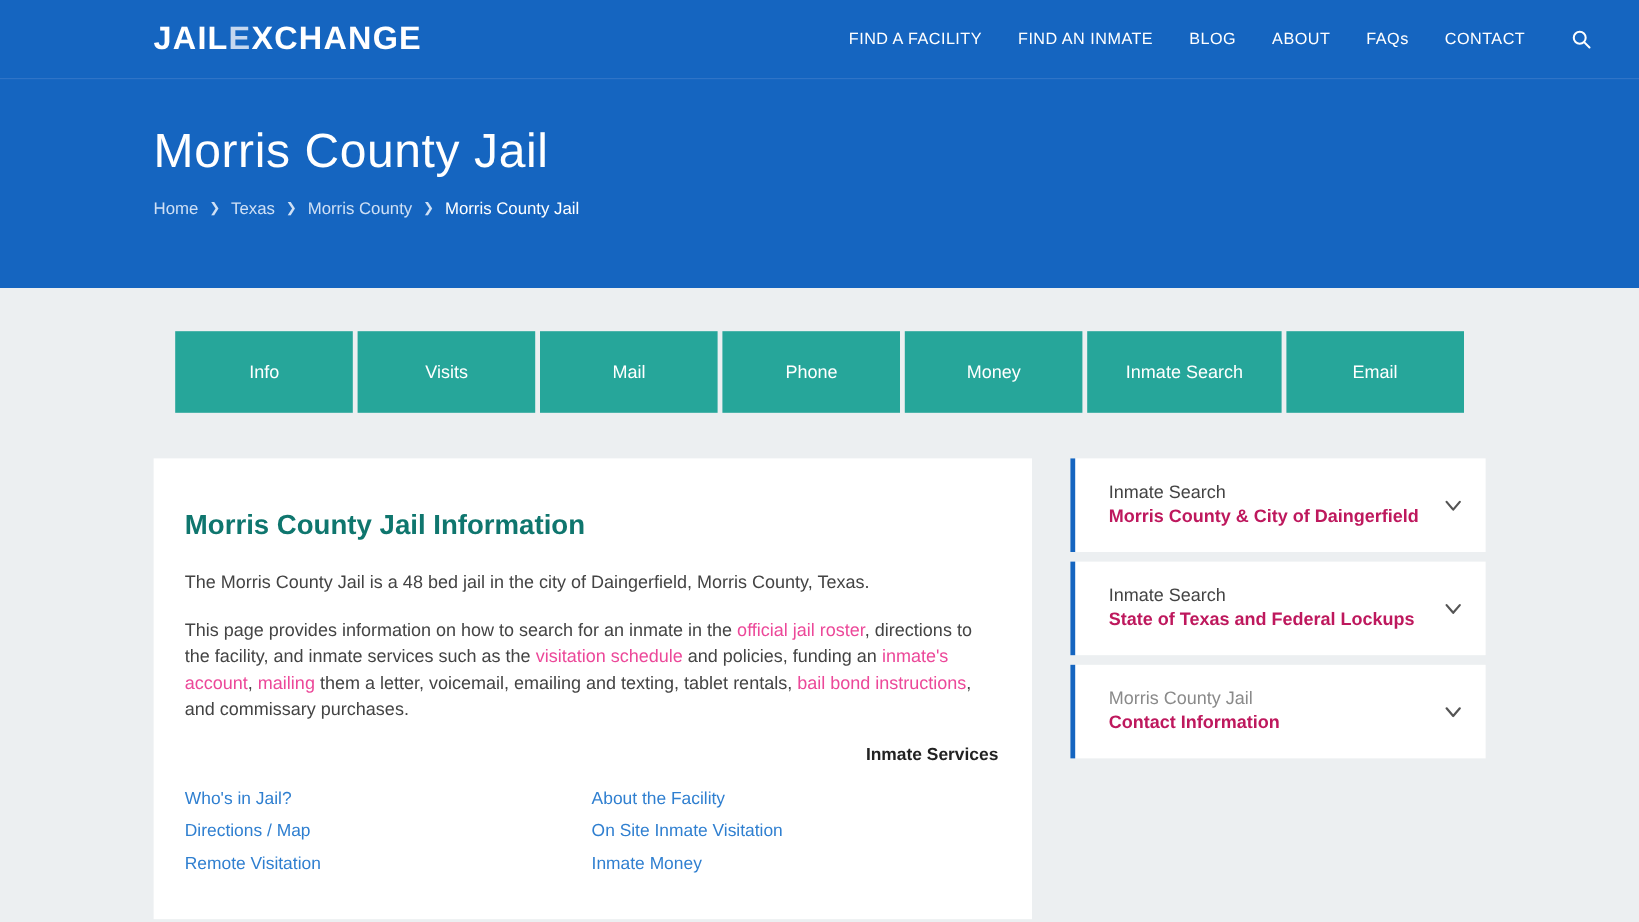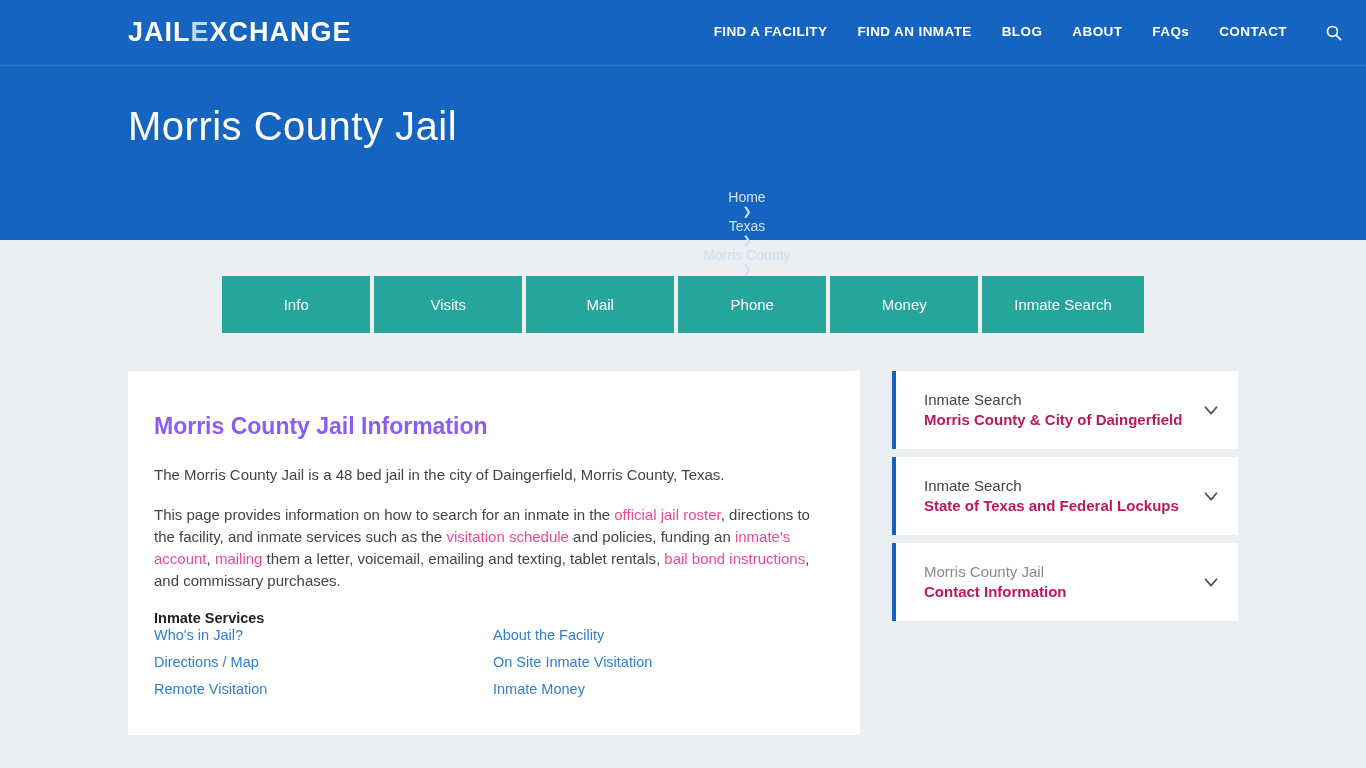--- a/index.html
+++ b/index.html
@@ -11,35 +11,35 @@
     background: #eceff1;
     color: #333;
   }
 
   
   .topbar {
     height: 65px;
     background: #1565c0;
     display: flex;
     align-items: center;
-    padding: 0 24px 0 128px;
+    padding: 0 40px 0 128px;
   }
   .logo {
     font-size: 27px;
     font-weight: bold;
     letter-spacing: 1px;
     color: #ffffff;
     white-space: nowrap;
   }
   .logo .dim { color: #c5d7ef; }
   .nav {
     margin-left: auto;
     display: flex;
+    align-items: center;
     gap: 30px;
-    font-weight: bold;
   }
   .nav a {
     color: #ffffff;
     text-decoration: none;
     font-size: 13.5px;
     letter-spacing: 0.4px;
   }
   .search-icon {
     color: #fff;
     margin-left: 8px;
@@ -55,26 +55,25 @@
     height: 175px;
     border-top: 1px solid #2f74c7;
   }
   .hero h1 {
     color: #ffffff;
     font-size: 40px;
     font-weight: 400;
     letter-spacing: 0.5px;
   }
   .breadcrumb {
-    margin-top: 40px;
+    margin-top: 16px;
     display: flex;
     align-items: center;
     font-size: 14px;
     color: #ffffff;
-    flex-direction: column;
   }
   .breadcrumb a {
     color: #cfe0f5;
     text-decoration: none;
   }
   .breadcrumb .sep {
     margin: 0 9px;
     color: #cfe0f5;
     font-size: 11px;
   }
@@ -87,21 +86,21 @@
   .tabrow {
     display: flex;
     justify-content: center;
     gap: 4px;
     margin-bottom: 4px;
   }
   .tabbtn {
     background: #26a69a;
     color: #ffffff;
     font-size: 15px;
-    height: 57px;
+    height: 68px;
     min-width: 148px;
     display: flex;
     align-items: center;
     justify-content: center;
     padding: 0 32px;
     cursor: pointer;
     border: none;
     font-family: inherit;
   }
 
@@ -112,35 +111,36 @@
     gap: 32px;
   }
   .card {
     background: #ffffff;
     width: 732px;
     padding: 42px 28px 28px 26px;
   }
   .card h2 {
     font-size: 23px;
     font-weight: bold;
-    color: #8b5cf6;
+    color: #0f766e;
     margin-bottom: 24px;
   }
   .card p {
     font-size: 15px;
     line-height: 22px;
     color: #444;
     margin-bottom: 18px;
   }
   .card a { color: #ec4899; text-decoration: none; }
   .services-title {
     font-size: 14.5px;
     font-weight: bold;
     color: #222;
-    margin: 6px 0 0 0;
+    margin: 6px 0 20px 0;
+    text-align: right;
   }
   .services {
     display: flex;
   }
   .services ul {
     list-style: none;
     width: 342px;
   }
   .services li {
     margin-bottom: 9px;
@@ -226,20 +226,21 @@
 </div>
 
 <div class="tabs-wrap">
   <div class="tabrow">
     <button class="tabbtn">Info</button>
     <button class="tabbtn">Visits</button>
     <button class="tabbtn">Mail</button>
     <button class="tabbtn">Phone</button>
     <button class="tabbtn">Money</button>
     <button class="tabbtn">Inmate Search</button>
+    <button class="tabbtn">Email</button>
   </div>
 </div>
 
 <div class="content">
 
   <div class="card">
     <h2>Morris County Jail Information</h2>
 
     <p>The Morris County Jail is a 48 bed jail in the city of Daingerfield, Morris County, Texas.</p>
 

